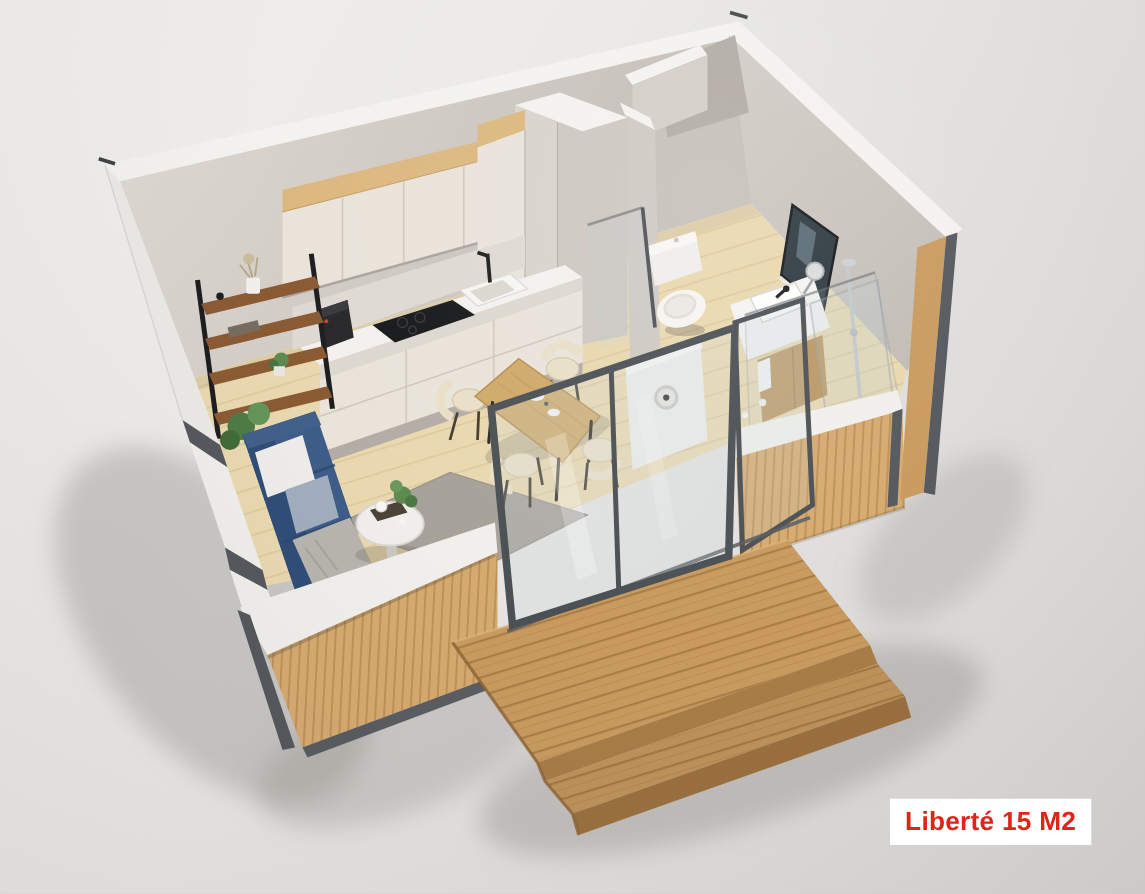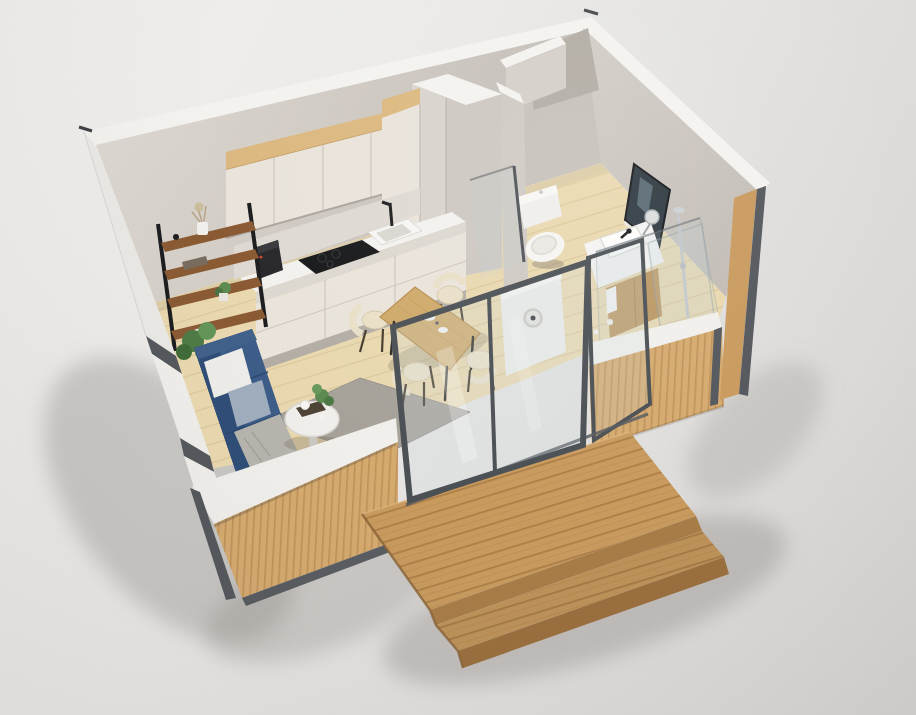--- a/index.html
+++ b/index.html
@@ -294,13 +294,16 @@
     <polygon points="588,258 642,240 650,404 594,440" fill="none" stroke="#4b5055" stroke-width="4"></polygon>
     <line x1="406" y1="505" x2="648" y2="414" stroke="#585c60" stroke-width="3" opacity="0.85"></line>
     <polygon points="393,327 588,262 583,445 410,500" fill="rgba(203,217,225,0.22)"></polygon>
     <polygon points="436,352 452,346 478,458 462,464" fill="rgba(255,255,255,0.25)"></polygon>
     <polygon points="508,320 520,315 542,428 530,432" fill="rgba(255,255,255,0.16)"></polygon>
     <polygon points="393,327 588,262 583,445 410,500" fill="none" stroke="#4b5055" stroke-width="6"></polygon>
     <line x1="489" y1="296" x2="495" y2="472" stroke="#4b5055" stroke-width="4"></line>
   </g>
 </svg>
 
+<div class="plan-label">
+  <span>Liberté 15 M2</span>
 </div>
+</div>
 
 </body></html>

